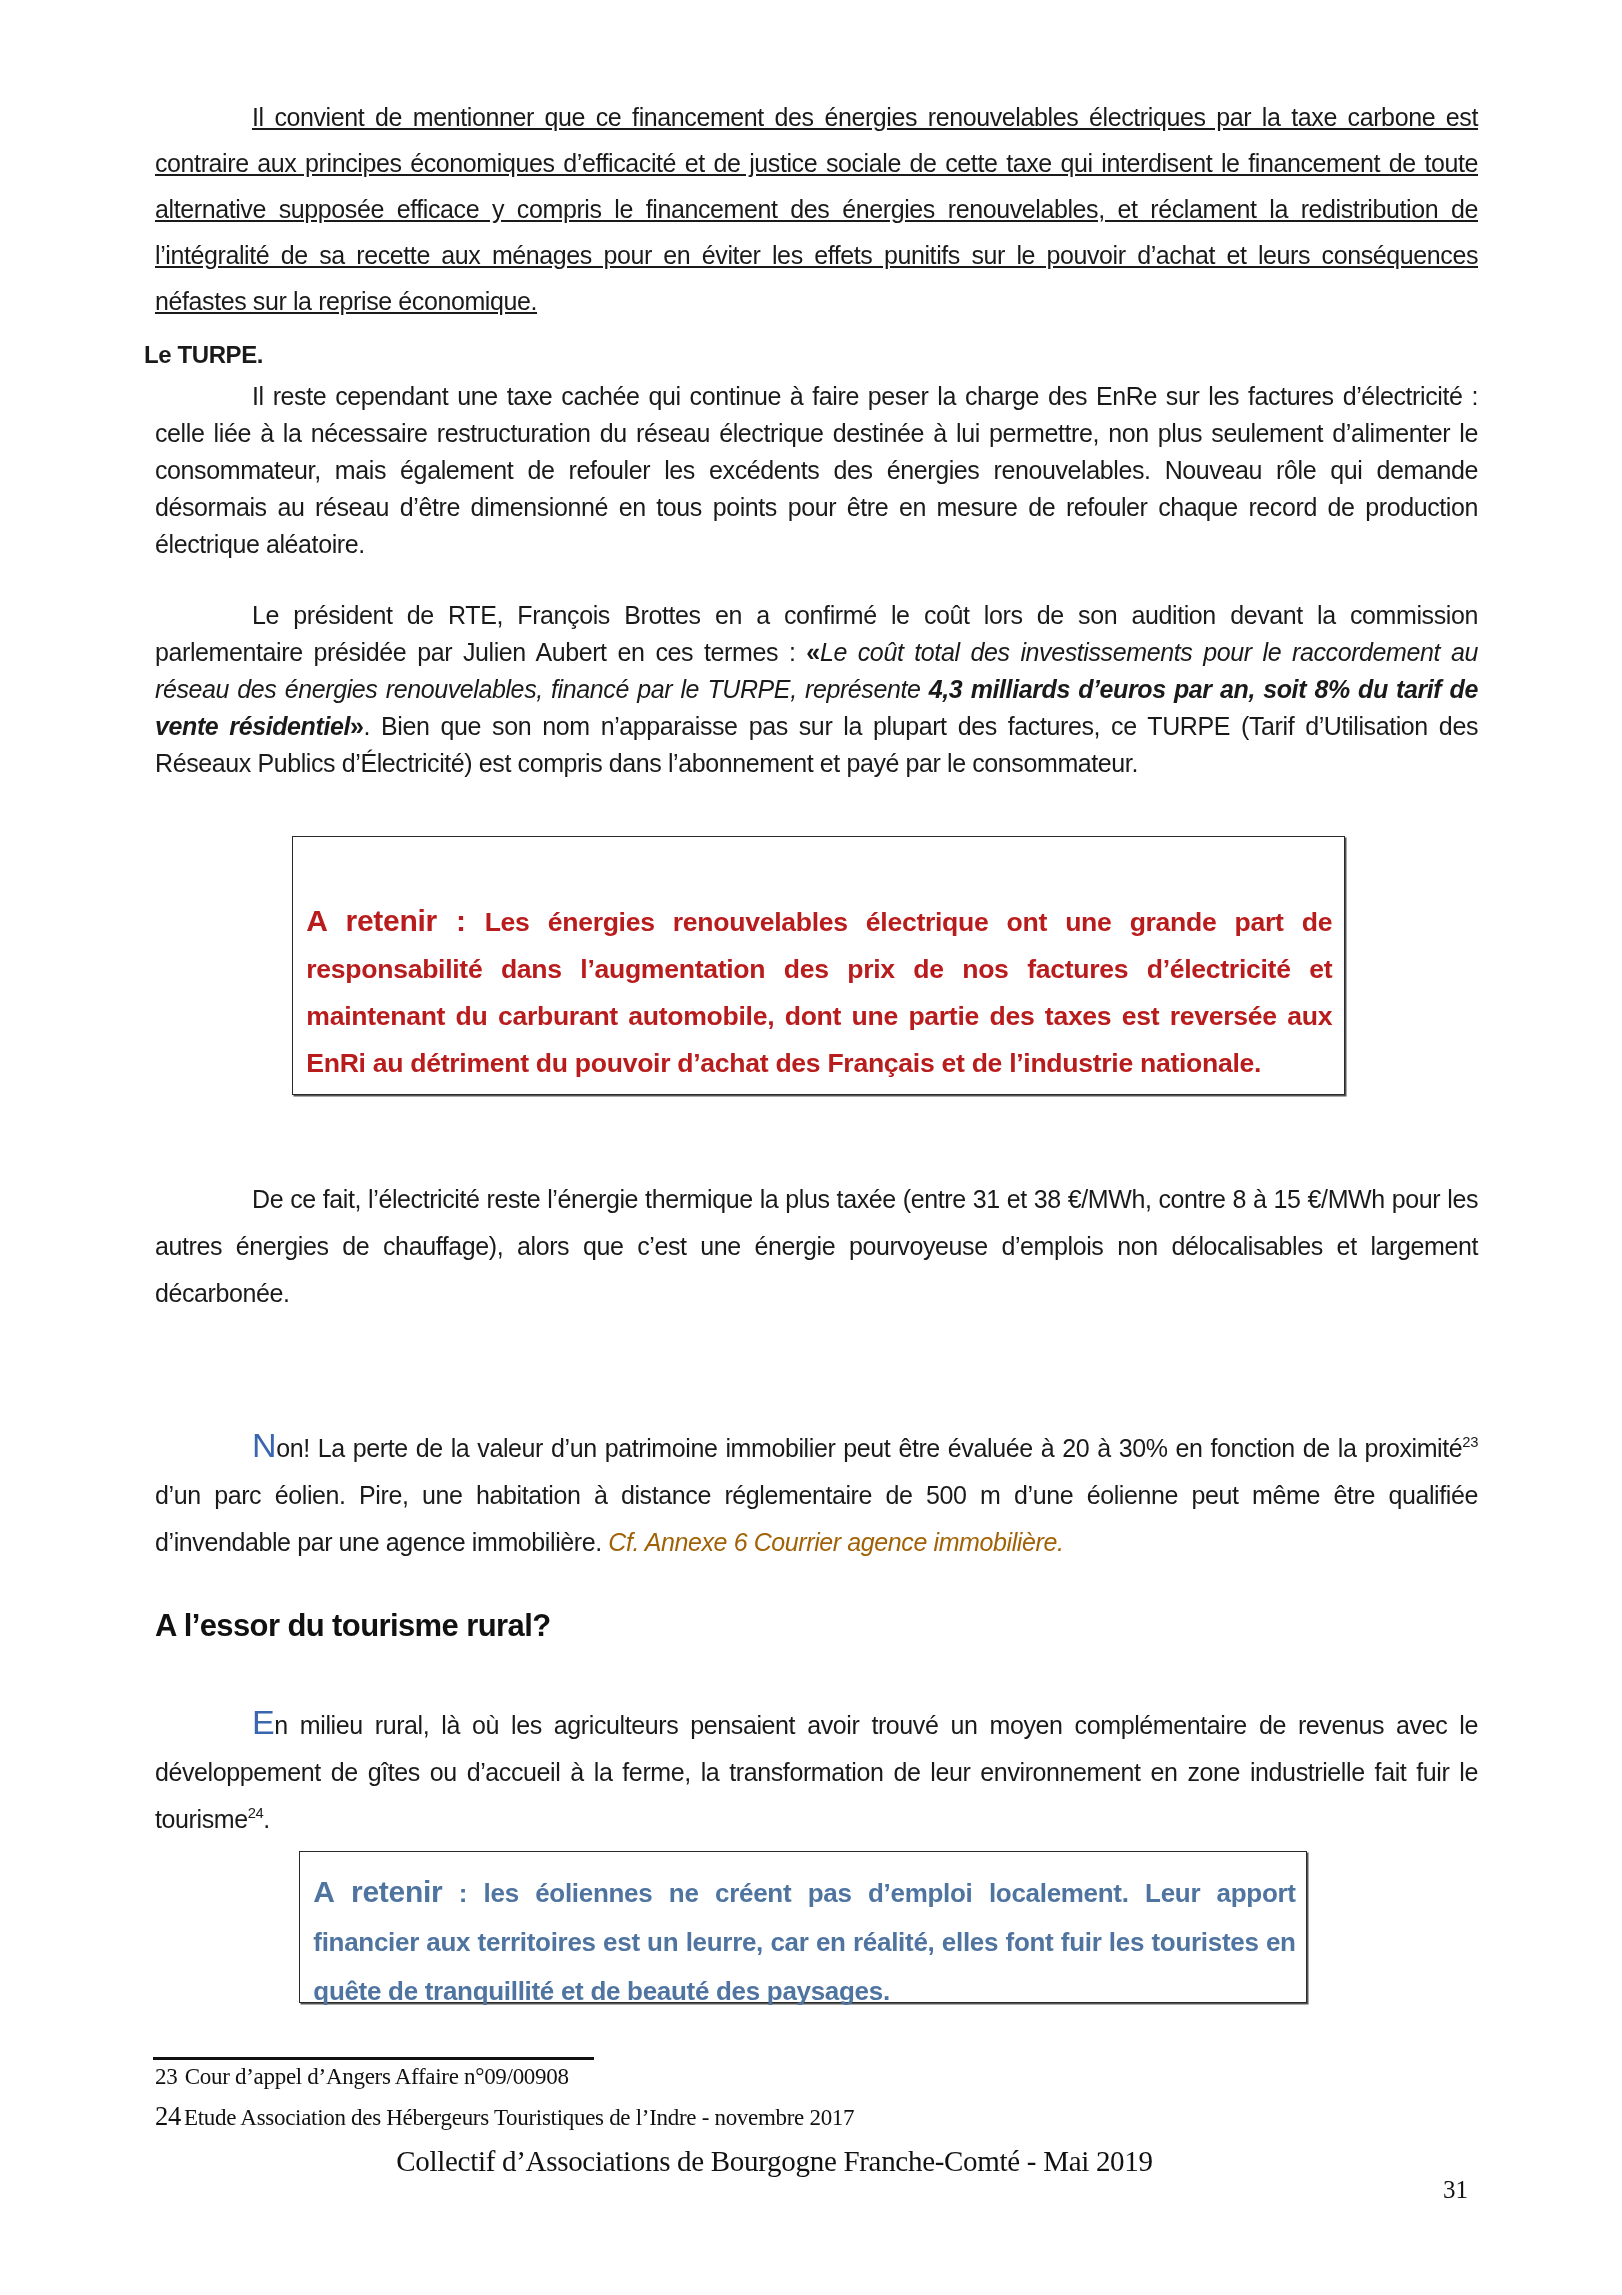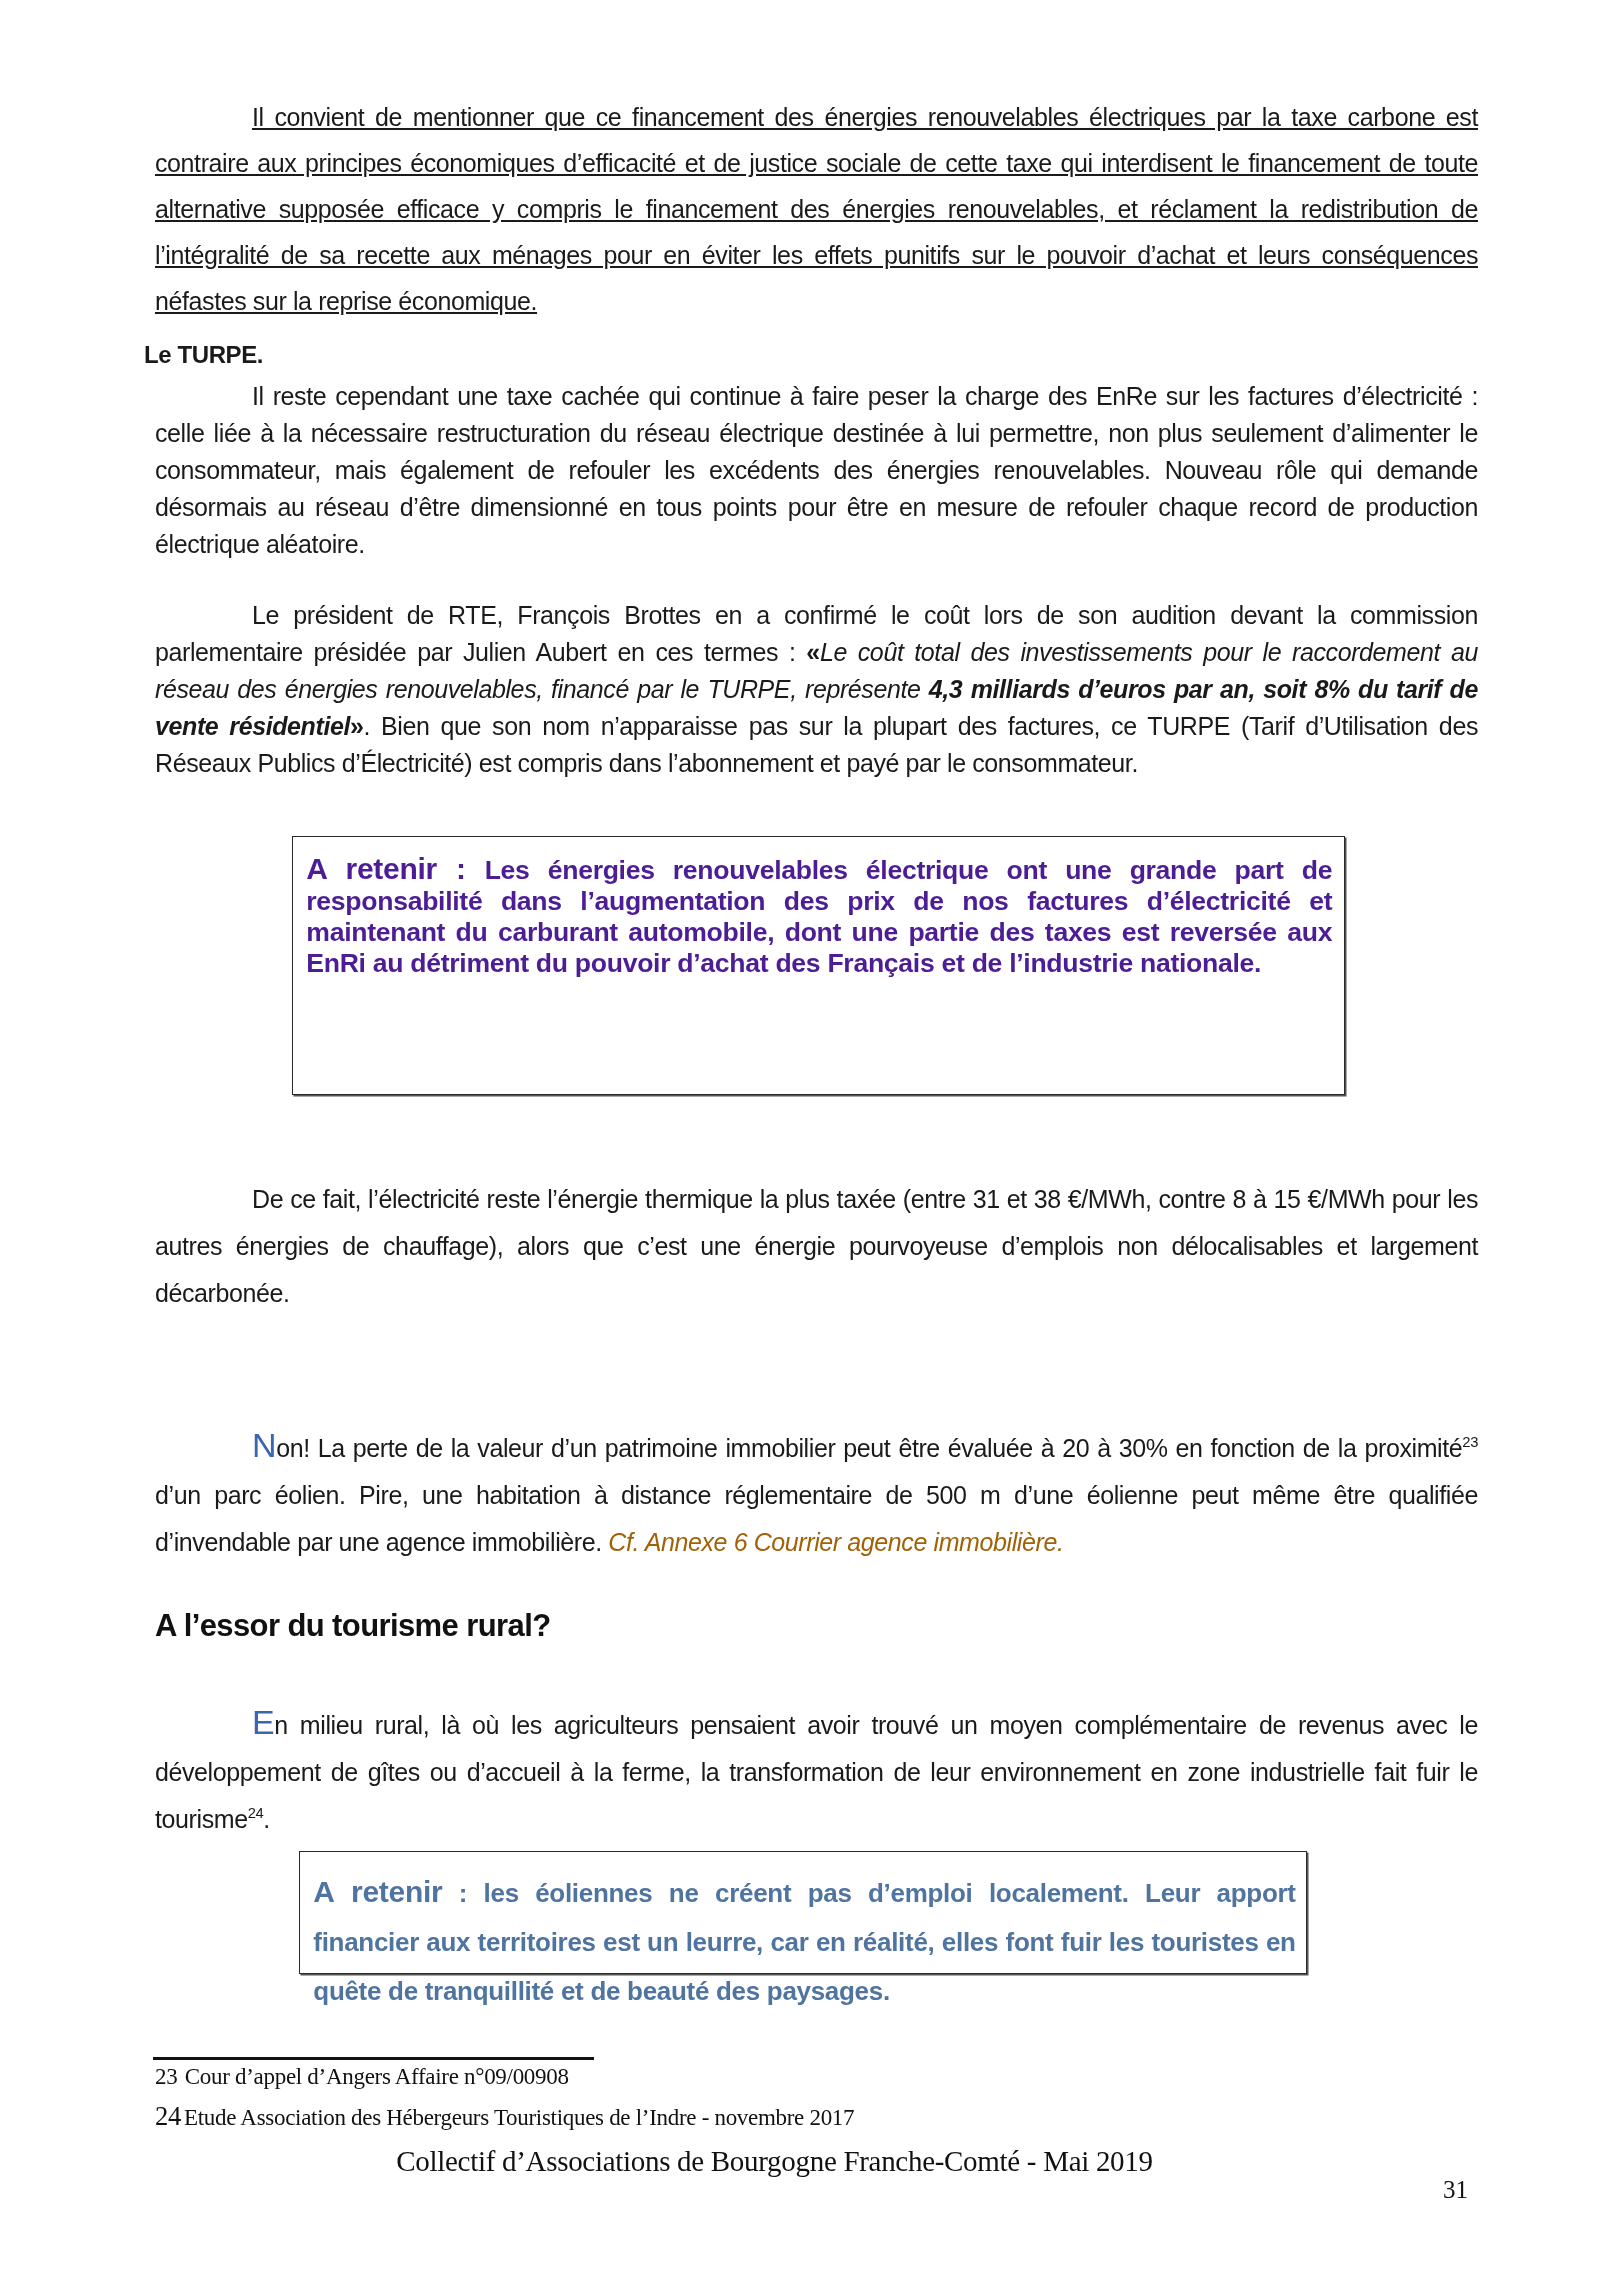--- a/index.html
+++ b/index.html
@@ -27,26 +27,26 @@
     .subhead {
       position: absolute; left: 144px; font-size: 24px; font-weight: bold; letter-spacing: -0.4px;
     }
     .box {
       position: absolute; background: #fff;
       border: 1.5px solid #2a2a2a;
       box-shadow: 1.5px 1.5px 0 #555;
       box-sizing: border-box;
     }
     .box1 { left: 292px; top: 836px; width: 1053px; height: 259px; padding: 16px 11.8px 0 13.3px; }
-    .box2 { left: 299px; top: 1851px; width: 1008px; height: 123px; padding: 14.8px 10.3px 0 13.3px; }
+    .box2 { left: 299px; top: 1851px; width: 1008px; height: 152px; padding: 14.8px 10.3px 0 13.3px; }
     .box-text {
       font-weight: bold; text-align: justify; text-align-last: left;
       letter-spacing: -0.3px;
     }
-    .box1 .box-text { font-size: 26.6px; line-height: 31px; color: #4c1d95; }
+    .box1 .box-text { font-size: 26.6px; line-height: 47px; color: #b91c1c; margin-top: 44px; }
     .box2 .box-text { font-size: 26px; line-height: 49px; color: #4f74a0; }
     .box-label { font-size: 30px; }
     .dropcap { color: #3a66b0; font-size: 34px; font-weight: normal; }
     .link-ital { color: #a16207; font-style: italic; }
     sup { font-size: 14.8px; line-height: 0; vertical-align: 10.3px; }
     .fn-rule { position: absolute; left: 153px; top: 2057px; width: 441px; height: 3px; background: #111; }
     .footnote {
       position: absolute; left: 155px; font-family: "Liberation Serif", "DejaVu Serif", serif;
       font-size: 23px; color: #111; letter-spacing: -0.3px;
     }

